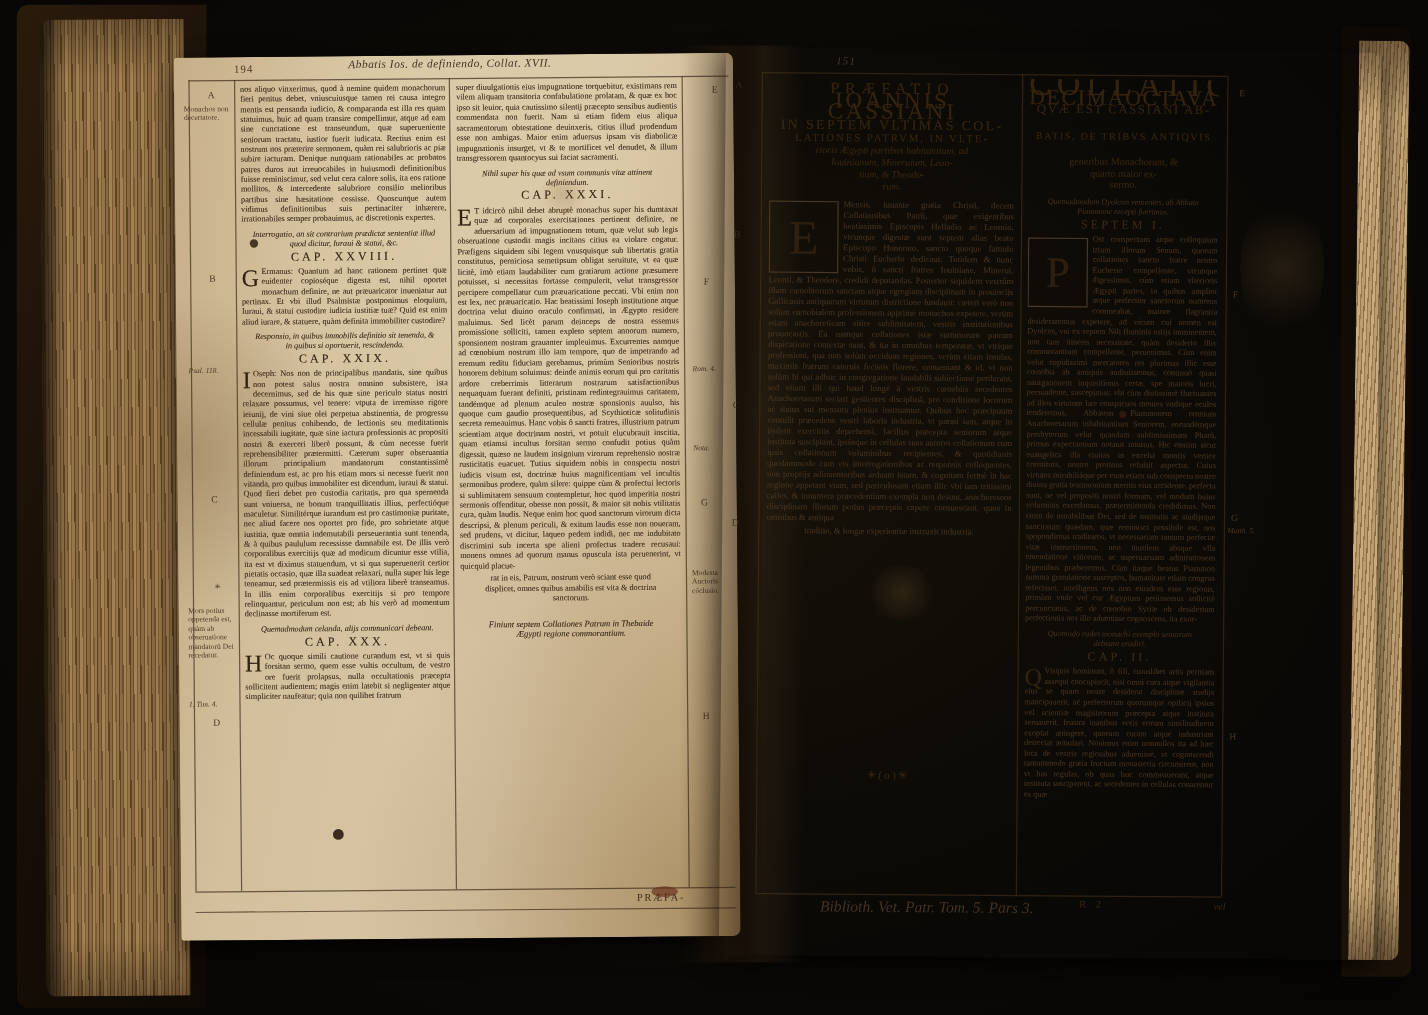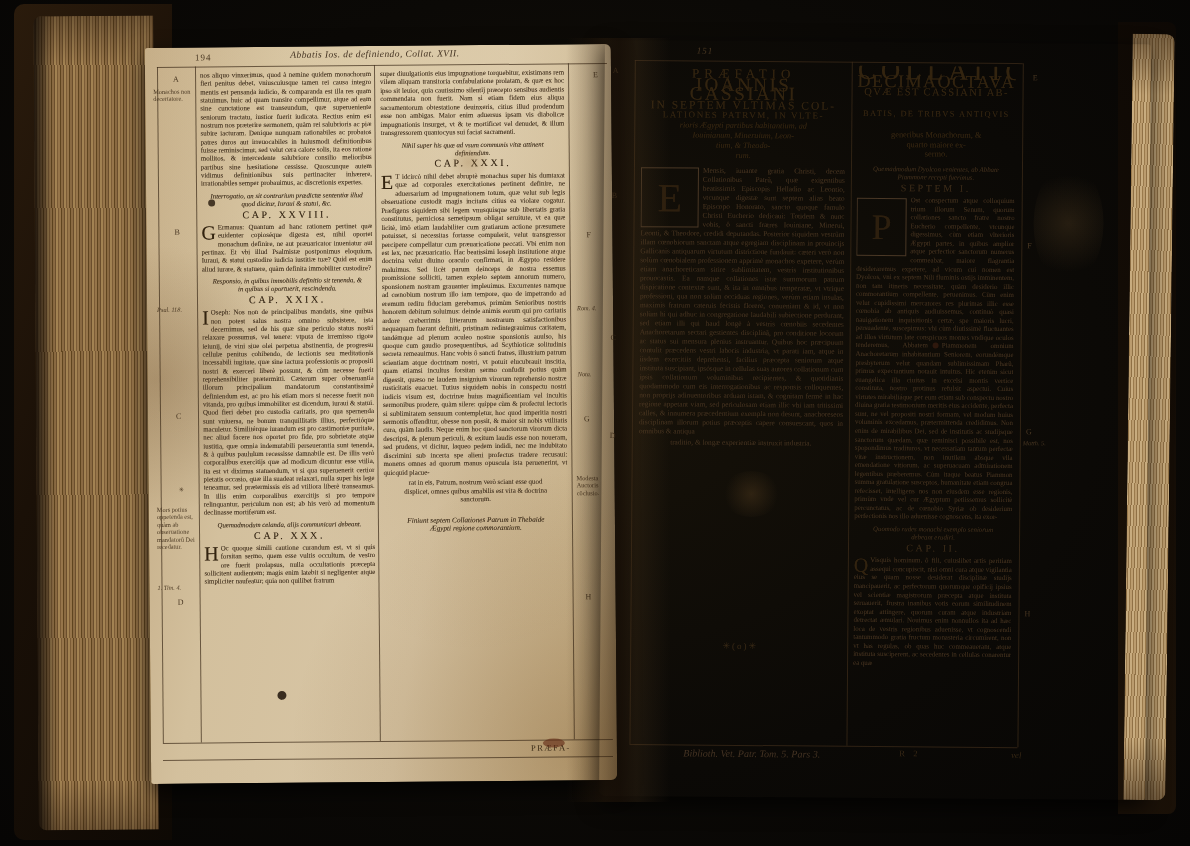--- a/index.html
+++ b/index.html
@@ -66,21 +66,21 @@
       radial-gradient(circle at 50% 50%, rgba(72,52,26,.25) 3px, transparent 5px),
       linear-gradient(135deg,#cdb astia 0,transparent 0),
       linear-gradient(135deg,#c9b38c,#d6c4a2);}
   .taper{text-align:center;margin:1px 20px 2px 20px !important;}
   .coloph{font-style:italic;text-align:center;margin:12px 14px 0 14px !important;color:#3d2d1b;}
   .mltr{font-size:8px;color:#4a3823;}
   .mnote{font-size:6.3px;line-height:7.4px;color:#4a3823;}
   .mnote.i{font-style:italic;}
   .t-c{text-align:center;color:#33240f;}
   .catch{font-size:8.5px;letter-spacing:1.5px;color:#3a2a16;}
-  .foot{font-style:italic;font-size:10px;color:#443323;}
+  .foot{font-style:italic;font-size:13px;color:#443323;}
   
   .stain{border-radius:50%;pointer-events:none;}
 </style>
 </head>
 <body>
 
 <div class="abs cover"></div>
 <div class="abs cover-r"></div>
 <div class="abs fore-edge"></div>
 <div class="abs edge-right"></div>
@@ -179,21 +179,21 @@
     <p class="taper">traditio, &amp; longæ experientiæ instruxit industria.</p>
   </div>
   <div class="abs t-c" style="left:90px;top:600px;width:100px;font-size:9px;letter-spacing:2px;color:#3a2a16;">✳(o)✳</div>
 
   <div class="abs col" style="left:253px;top:24px;width:158px;height:678px;font-size:6.9px;line-height:8.55px;">
     <p class="t-c" style="font-size:27px;letter-spacing:5px;margin:0 0 2px;">COLLATIO</p>
     <p class="t-c" style="font-size:18px;letter-spacing:1.5px;margin:0 0 3px;">DECIMAOCTAVA,</p>
     <p class="t-c" style="font-size:10.5px;letter-spacing:1.4px;margin:1px 0;">QVÆ EST CASSIANI AB-</p>
     <p class="t-c" style="font-size:8.4px;letter-spacing:1.4px;margin:13px 0;">BATIS, DE TRIBVS ANTIQVIS</p>
     <p class="t-c" style="font-size:8.4px;margin:1px 0;">generibus Monachorum, &amp;</p>
-    <p class="t-c" style="font-size:8.4px;margin:1px 0;">quarto maiore ex-</p>
+    <p class="t-c" style="font-size:8.4px;margin:1px 0;">quarto maior ex-</p>
     <p class="t-c" style="font-size:8.4px;margin:1px 0 6px;">sermo.</p>
     <p class="ih" style="font-size:6.8px;line-height:7.9px;">Quemadmodum Dyolcon venientes, ab Abbate Piammone recepti fuerimus.</p>
     <p class="cap">SEPTEM I.</p>
     <p><span class="ornate" style="width:48px;height:56px;font-size:36px;">P</span><span>Ost conspectum atque colloquium trium illorum Senum, quorum collationes sancto fratre nostro Eucherio compellente, vtcunque digessimus, cùm etiam vlterioris Ægypti partes, in quibus amplior atque perfectior sanctorum numerus commeabat, maiore flagrantia desideraremus expetere, ad vicum cui nomen est Dyolcos, vni ex septem Nili fluminis ostijs imminentem, non tam itineris necessitate, quàm desiderio illic commorantium compellente, peruenimus. Cùm enim velut cupidissimi mercatores res plurimas illic esse cœnobia ab antiquis audiuissemus, continuò quasi nauigationem inquisitionis certæ, spe maioris lucri, persuadente, suscepimus: vbi cùm diutissimè fluctuantes ad illos virtutum late conspicuos montes vndique oculos tenderemus, Abbatem Piammonem omnium Anachoretarum inhabitantium Seniorem, eorundémque presbyterum velut quandam sublimissimam Pharũ, primus expectantium notauit intuitus. Hic etenim sicut euangelica illa ciuitas in excelsi montis vertice constituta, nostro protinus refulsit aspectui. Cuius virtutes mirabiliáque per eum etiam sub conspectu nostro diuina gratia testimonium meritis eius accidente, perfecta sunt, ne vel propositi nostri formam, vel modum huius voluminis excedamus, prætermittenda credidimus. Non enim de mirabilibus Dei, sed de institutis ac studijsque sanctorum quædam, quæ reminisci possibile est, nos spopondimus tradituros, vt necessariam tantum perfectæ vitæ instructionem, non inutilem absque vlla emendatione vitiorum, ac superuacuam admirationem legentibus præberemus. Cùm itaque beatus Piammon summa gratulatione susceptos, humanitate etiam congrua refecisset, intelligens nos non eiusdem esse regionis, primùm vnde vel cur Ægyptum petiissemus sollicitè percunctatus, ac de cœnobio Syriæ ob desiderium perfectionis nos illo aduenisse cognoscens, ita exor-</span></p>
     <p class="ih" style="font-size:6.8px;line-height:7.9px;">Quomodo rudes monachi exemplo seniorum debeant erudiri.</p>
     <p class="cap">CAP. II.</p>
     <p><span class="dc">Q</span><span>Visquis hominum, ô fili, cuiuslibet artis peritiam assequi concupiscit, nisi omni cura atque vigilantia eius se quam nosse desiderat disciplinæ studijs mancipauerit, ac perfectorum quorumque opificij ipsius vel scientiæ magistrorum præcepta atque instituta seruauerit, frustra inanibus votis eorum similitudinem exoptat attingere, quorum curam atque industriam detrectat æmulari. Nouimus enim nonnullos ita ad hæc loca de vestris regionibus aduenisse, vt cognoscendi tantummodo gratia fructum monasteria circumirent, non vt has regulas, ob quas huc commeauerant, atque instituta susciperent, ac secedentes in cellulas conarentur ea quæ</span></p>
   </div>
 
   <div class="abs foot" style="left:84px;top:707px;">Biblioth. Vet. Patr. Tom. 5. Pars 3.</div>

